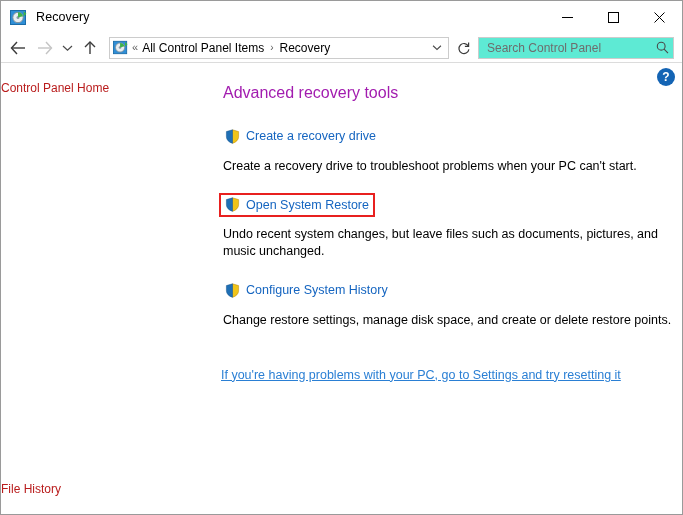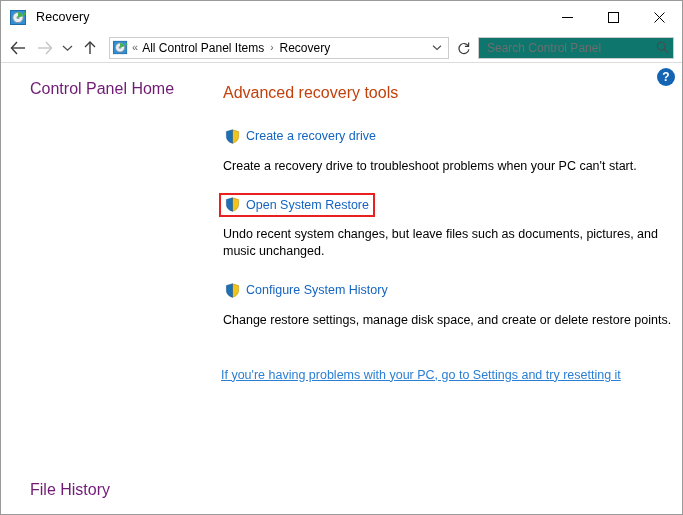--- a/index.html
+++ b/index.html
@@ -115,21 +115,21 @@
     width: 22px; height: 22px;
     display: flex; align-items: center; justify-content: center;
     color: #3b3b3b;
     flex: none;
   }
 
   .searchbox {
     width: 196px;
     height: 22px;
     border: 1px solid #cccccc;
-    background: #0f766e;
+    background: #5eead4;
     display: flex;
     align-items: center;
     padding: 0 4px 0 6px;
     flex: none;
     margin-left: 3px;
   }
   .searchbox input {
     flex: 1 1 auto;
     border: none;
     outline: none;
@@ -156,23 +156,22 @@
     background: #ffffff;
     overflow: hidden;
   }
   .sidebar {
     width: 216px;
     flex: none;
     padding-top: 17px;
     position: relative;
   }
   .side-link {
-    font-size: 16px;
-    color: #701a75;
-    padding-left: 29px;
+    font-size: 12px;
+    color: #b91c1c;
     line-height: 17px;
     display: block;
     cursor: pointer;
   }
   .see-also-block {
     position: absolute;
     left: 0; bottom: 16px;
     width: 100%;
   }
   .see-also-label {
@@ -184,21 +183,21 @@
   }
 
   .content {
     flex: 1 1 auto;
     padding-top: 20px;
     position: relative;
     padding-right: 8px;
   }
   .page-heading {
     font-size: 16px;
-    color: #c2410c;
+    color: #a21caf;
     line-height: 20px;
     margin: 0 0 23px 6px;
     font-weight: normal;
   }
   .tool-block { margin: 0 0 20px 6px; position: relative; }
   .tool-link-row {
     display: inline-flex;
     align-items: center;
     position: relative;
     padding: 2px 2px 2px 2px;

